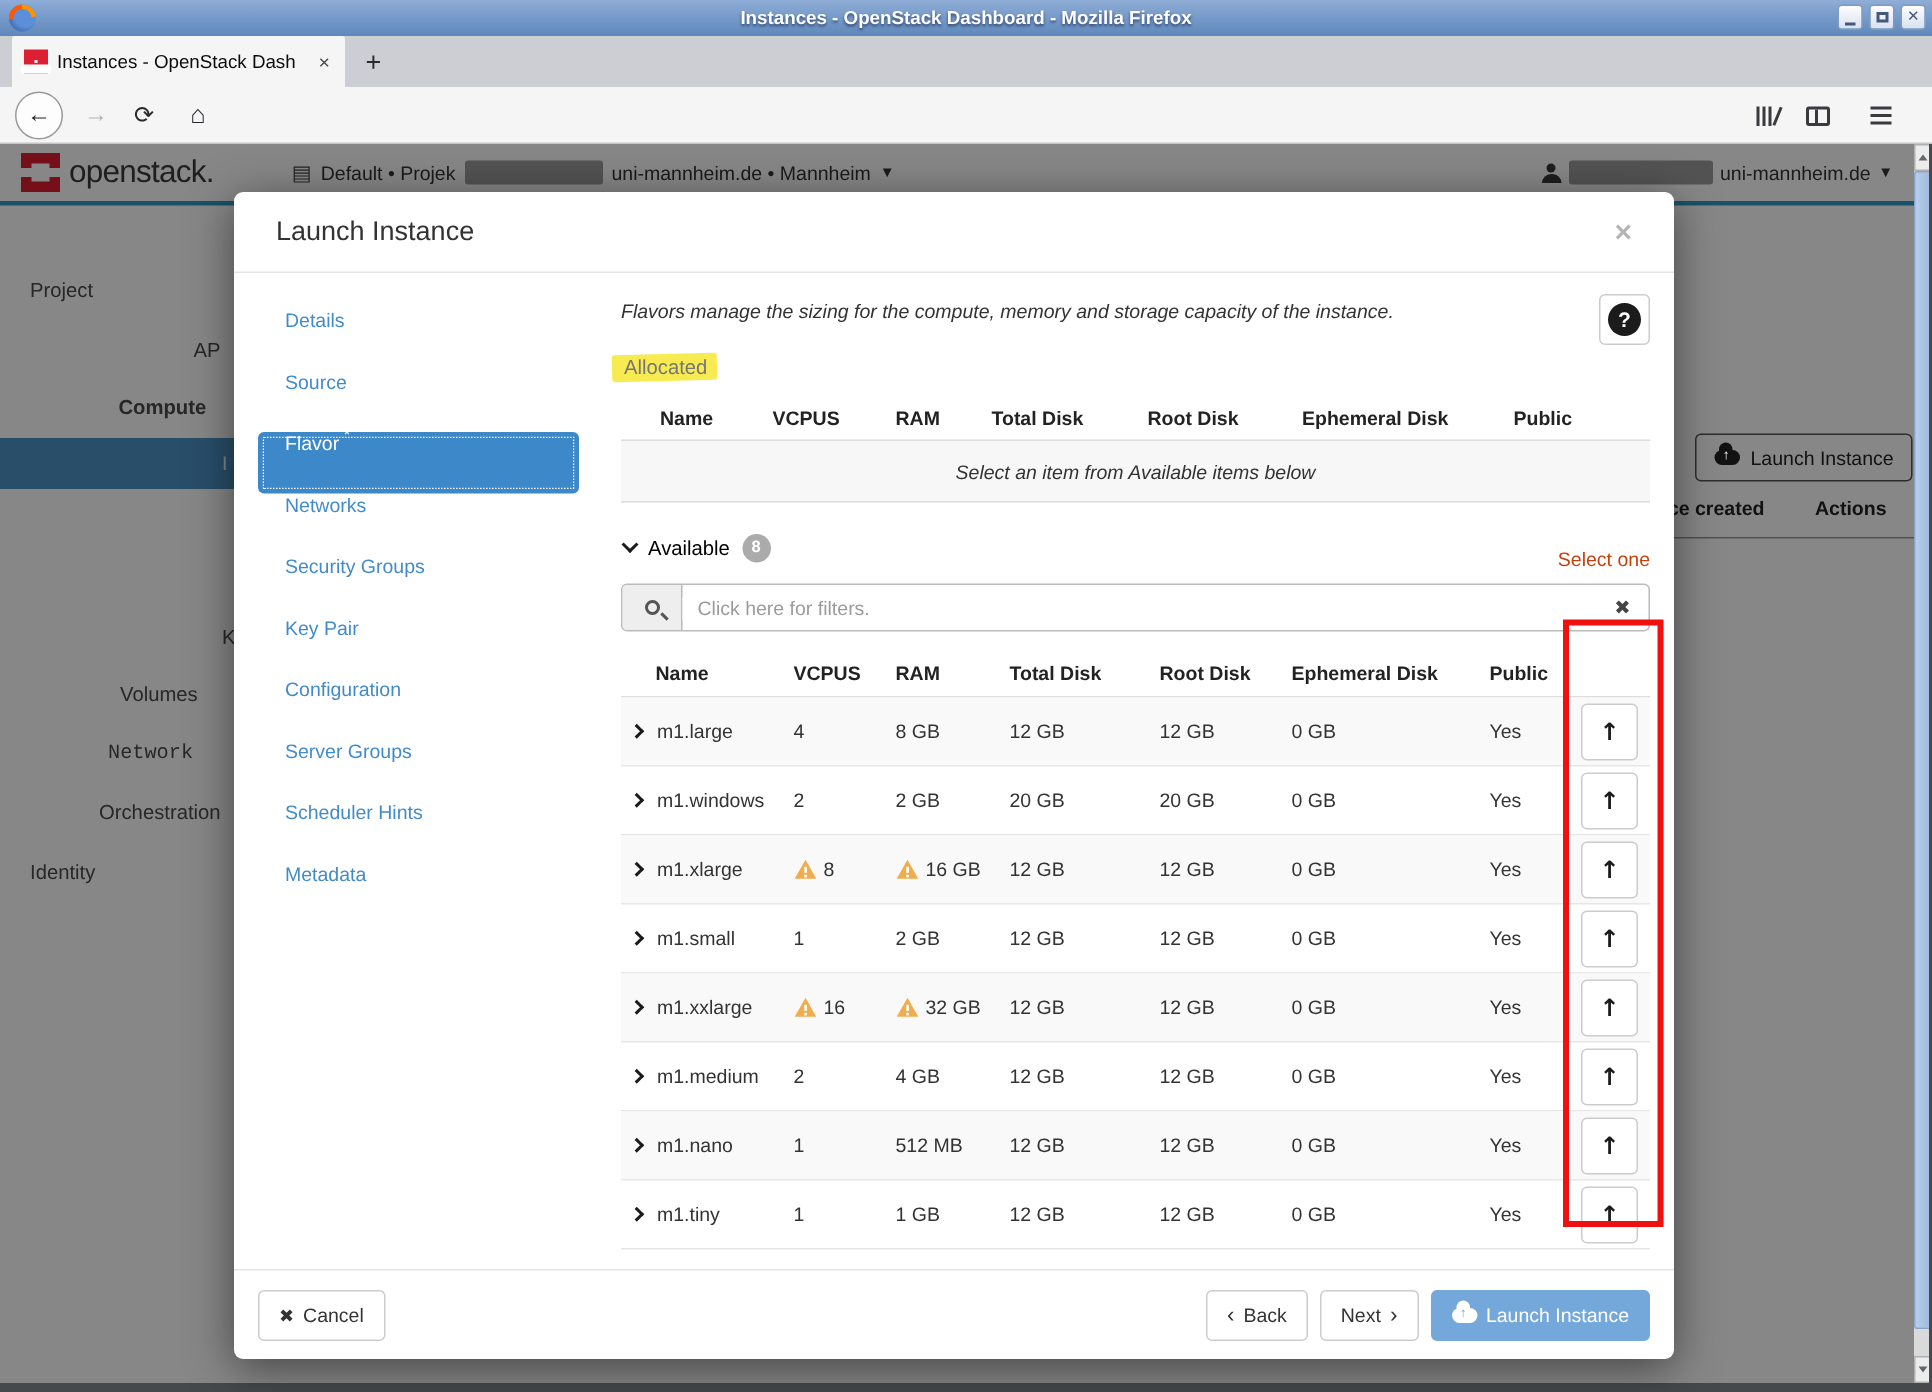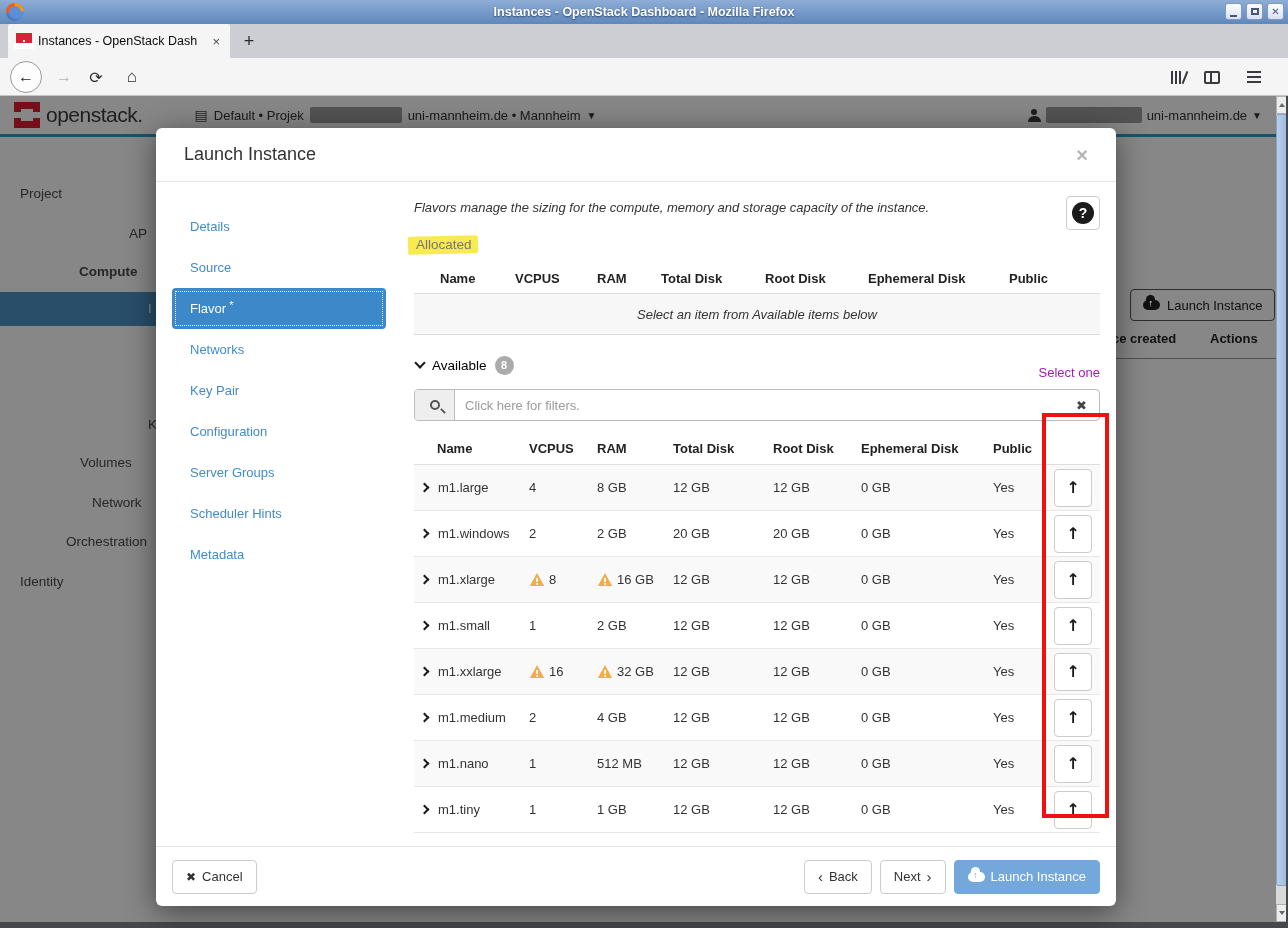--- a/index.html
+++ b/index.html
@@ -114,21 +114,21 @@
   .win-frame-bottom{position:absolute;left:0;bottom:0;width:1288px;height:6px;background:#46484c;}
   .win-frame-right{position:absolute;right:0;top:96px;width:2px;height:832px;background:#46484c;z-index:60;}
   
   .modal{position:absolute;left:156px;top:128px;width:960px;height:778px;background:#fff;
     border-radius:6px;box-shadow:0 6px 30px rgba(0,0,0,.5);z-index:100;}
   .m-header{height:54px;border-bottom:1px solid #e5e5e5;display:flex;align-items:center;padding:0 28px;}
   .m-title{font-size:18px;color:#333;}
   .m-close{margin-left:auto;color:#b5b5b5;font-size:20px;font-weight:bold;line-height:1;}
   .m-body{position:absolute;top:54px;left:0;right:0;bottom:60px;display:flex;padding:0 16px 0 16px;}
   .m-nav{width:242px;padding-top:24px;flex:0 0 auto;}
-  .m-nav-item{height:41px;display:flex;align-items:center;padding-left:18px;color:#428bca;border-radius:4px;}
+  .m-nav-item{height:41px;display:flex;align-items:flex-start;padding-left:18px;color:#428bca;border-radius:4px;}
   .m-nav-item .req{color:#428bca;font-size:11px;margin-left:3px;position:relative;top:-4px;}
   .m-nav-item.active{background:#3c88c9;color:#fff;outline:1px dotted #fff;outline-offset:-4px;width:214px;}
   .m-nav-item.active .req{color:#fff;}
   .m-content{flex:1;padding-top:14px;position:relative;margin-left:0;}
   .desc-row{display:flex;align-items:flex-start;}
   .m-desc{font-size:13px;color:#333;padding-top:4px;font-style:italic;}
   .help-btn{margin-left:auto;width:34px;height:34px;border:1px solid #ccc;border-radius:4px;background:#fff;
     display:flex;align-items:center;justify-content:center;flex:0 0 auto;}
   .help-circle{width:22px;height:22px;border-radius:50%;background:#1b1b1b;color:#fff;font-weight:bold;
     font-size:14px;display:flex;align-items:center;justify-content:center;}
@@ -138,21 +138,21 @@
   .agrid{display:grid;grid-template-columns:75px 82px 64px 104px 103px 141px 1fr;padding-left:26px;align-items:center;}
   .alloc-head{margin-top:10px;height:30px;font-weight:bold;color:#222;}
   .alloc-empty{height:42px;background:#f7f7f7;border-top:1px solid #ddd;border-bottom:1px solid #ddd;
     display:flex;align-items:center;justify-content:center;font-style:italic;color:#333;}
   .avail-bar{margin-top:15px;display:flex;align-items:center;}
   .chev-down{width:8px;height:8px;border-right:2.5px solid #1b1b1b;border-bottom:2.5px solid #1b1b1b;
     transform:rotate(45deg);margin:-4px 8px 0 2px;}
   .avail-label{color:#000000;font-size:13.5px;}
   .count-badge{margin-left:8px;width:19px;height:19px;border-radius:50%;background:#ababab;color:#fff;
     font-size:11px;font-weight:bold;display:flex;align-items:center;justify-content:center;}
-  .select-hint{margin-left:auto;color:#a21caf;margin-top:15px;}
+  .select-hint{margin-left:auto;color:#c2410c;margin-top:15px;}
   .filter{margin-top:9px;height:32px;border:1px solid #bbb;border-radius:4px;display:flex;align-items:center;overflow:hidden;}
   .filter-addon{width:40px;height:100%;background:#eee;border-right:1px solid #bbb;
     display:flex;align-items:center;justify-content:center;flex:0 0 auto;}
   .mag{position:relative;width:10px;height:10px;border:2px solid #555;border-radius:50%;}
   .mag::after{content:'';position:absolute;left:8px;top:8px;width:6px;height:2px;background:#555;transform:rotate(45deg);}
   .filter-input{flex:1;border:none;outline:none;font-size:13px;padding:0 10px;color:#333;
     font-family:"Liberation Sans","DejaVu Sans",sans-serif;}
   .filter-input::placeholder{color:#9b9b9b;}
   .filter-clear{padding:0 12px;color:#444;font-size:13px;font-weight:bold;}
   .fgrid{display:grid;grid-template-columns:115px 68px 76px 100px 88px 132px 53px 54px;align-items:center;}
@@ -265,21 +265,21 @@
   <div class="sidebar">
     <span class="sb-label" style="left:20px;top:46px;">Project</span>
     <span class="sb-label" style="left:129px;top:86px;">AP</span>
     <span class="sb-label" style="left:79px;top:124px;font-weight:bold;">Compute</span>
     <span class="sb-label" style="left:148px;top:171px;">C</span>
     <div class="sb-row-active">
       <span class="sb-active-label">I</span>
     </div>
     <span class="sb-label" style="left:148px;top:277px;">K</span>
     <span class="sb-label" style="left:80px;top:315px;text-align:right;">Volumes</span>
-    <span class="sb-label" style="left:92px;top:355px;">Network</span>
+    <span class="sb-label" style="left:72px;top:355px;font-family:Liberation Mono, monospace;">Network</span>
     <span class="sb-label" style="left:66px;top:394px;">Orchestration</span>
     <span class="sb-label" style="left:20px;top:434px;">Identity</span>
   </div>
   <div class="bg-right">
     <span class="bg-btn-sliver"></span>
     <span class="bg-launch">
       <span class="cloud cloud-dark">
           <span class="cl-arrow">↑</span>
         </span>
       <span>Launch Instance</span>
@@ -317,20 +317,24 @@
         <div class="m-nav-item">
     <span class="lbl">Source</span>
           <span class="req"></span>
   </div>
         <div class="m-nav-item active">
     <span class="lbl">Flavor</span>
           <span class="req">*</span>
   </div>
         <div class="m-nav-item">
     <span class="lbl">Networks</span>
+          <span class="req"></span>
+  </div>
+        <div class="m-nav-item">
+    <span class="lbl">Security Groups</span>
           <span class="req"></span>
   </div>
         <div class="m-nav-item">
     <span class="lbl">Key Pair</span>
           <span class="req"></span>
   </div>
         <div class="m-nav-item">
     <span class="lbl">Configuration</span>
           <span class="req"></span>
   </div>

